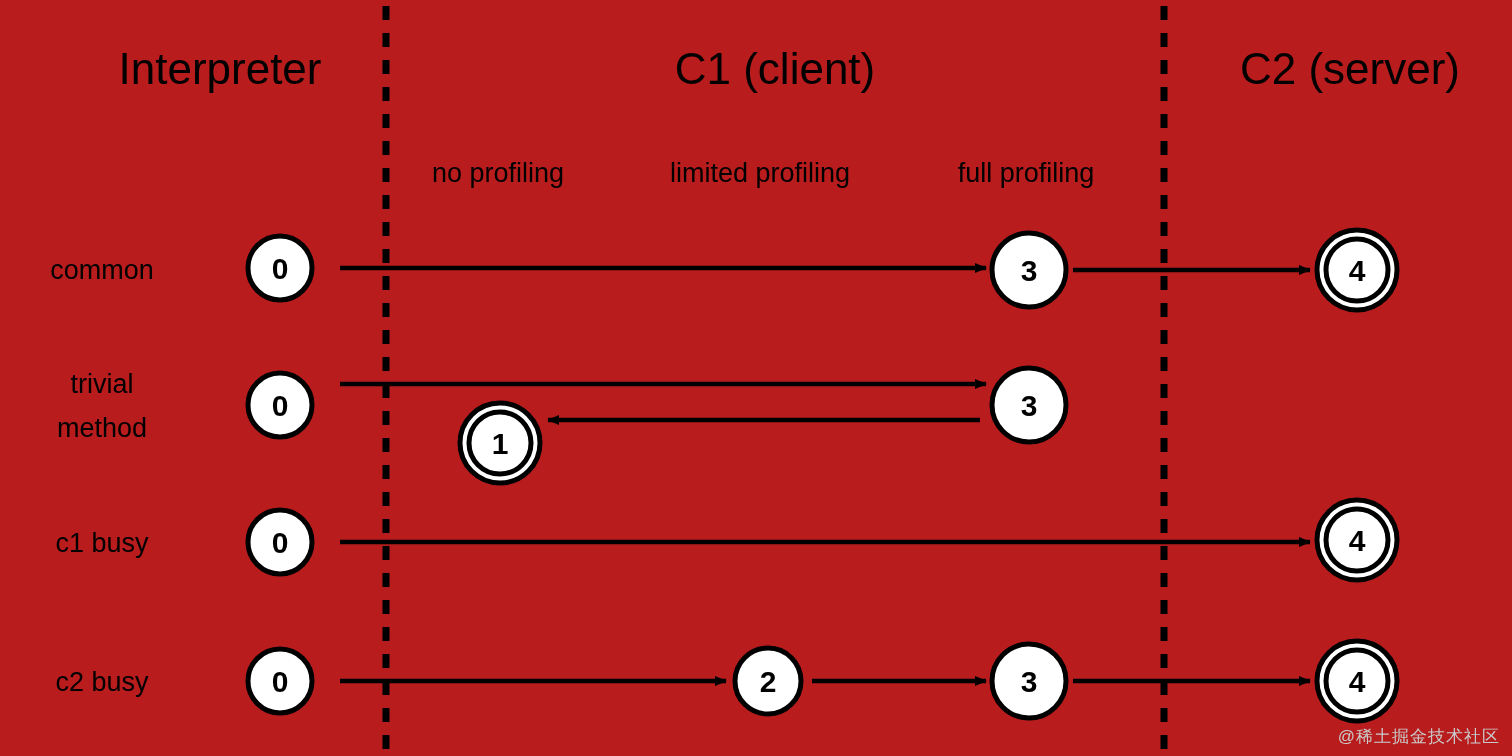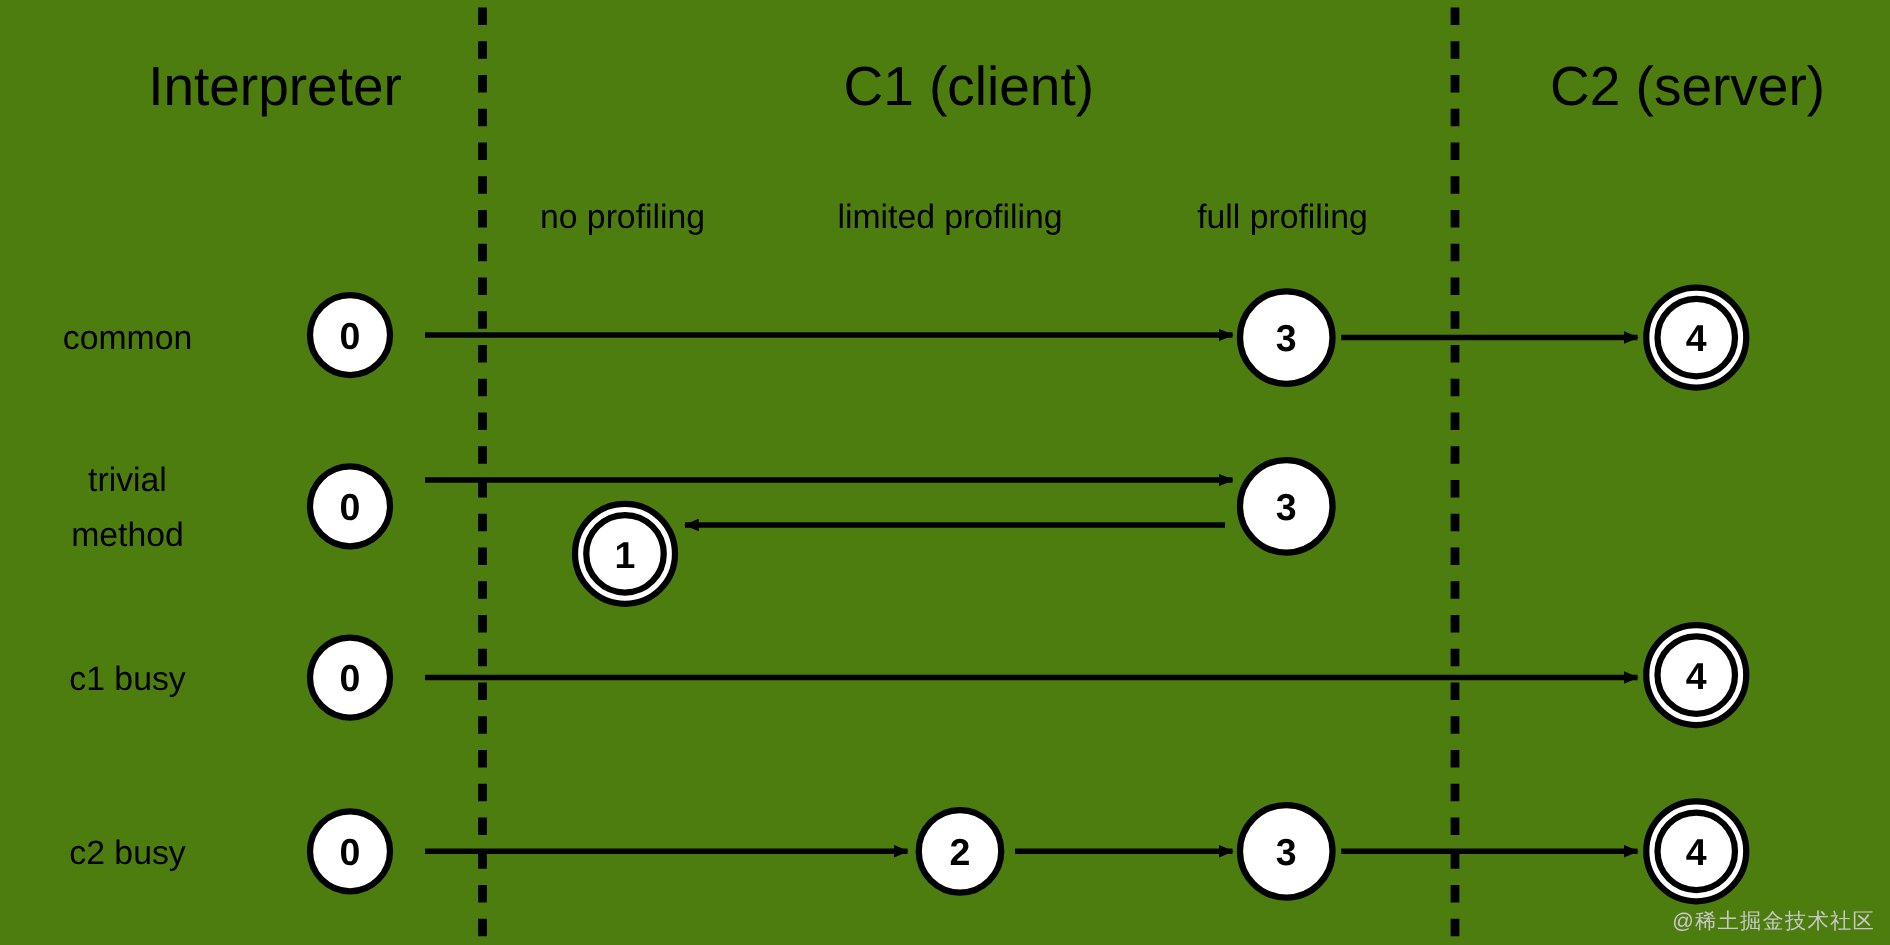--- a/index.html
+++ b/index.html
@@ -8,21 +8,21 @@
     background: #ffffff;
   }
   body {
     font-family: "Liberation Sans", sans-serif;
     color: #000000;
   }
   #stage {
     position: relative;
     width: 1512px;
     height: 756px;
-    background: #4d7c0f;
+    background: #b91c1c;
     overflow: hidden;
   }
   #diagram-svg {
     position: absolute;
     left: 0;
     top: 0;
     width: 1512px;
     height: 756px;
   }
   .col-header {

